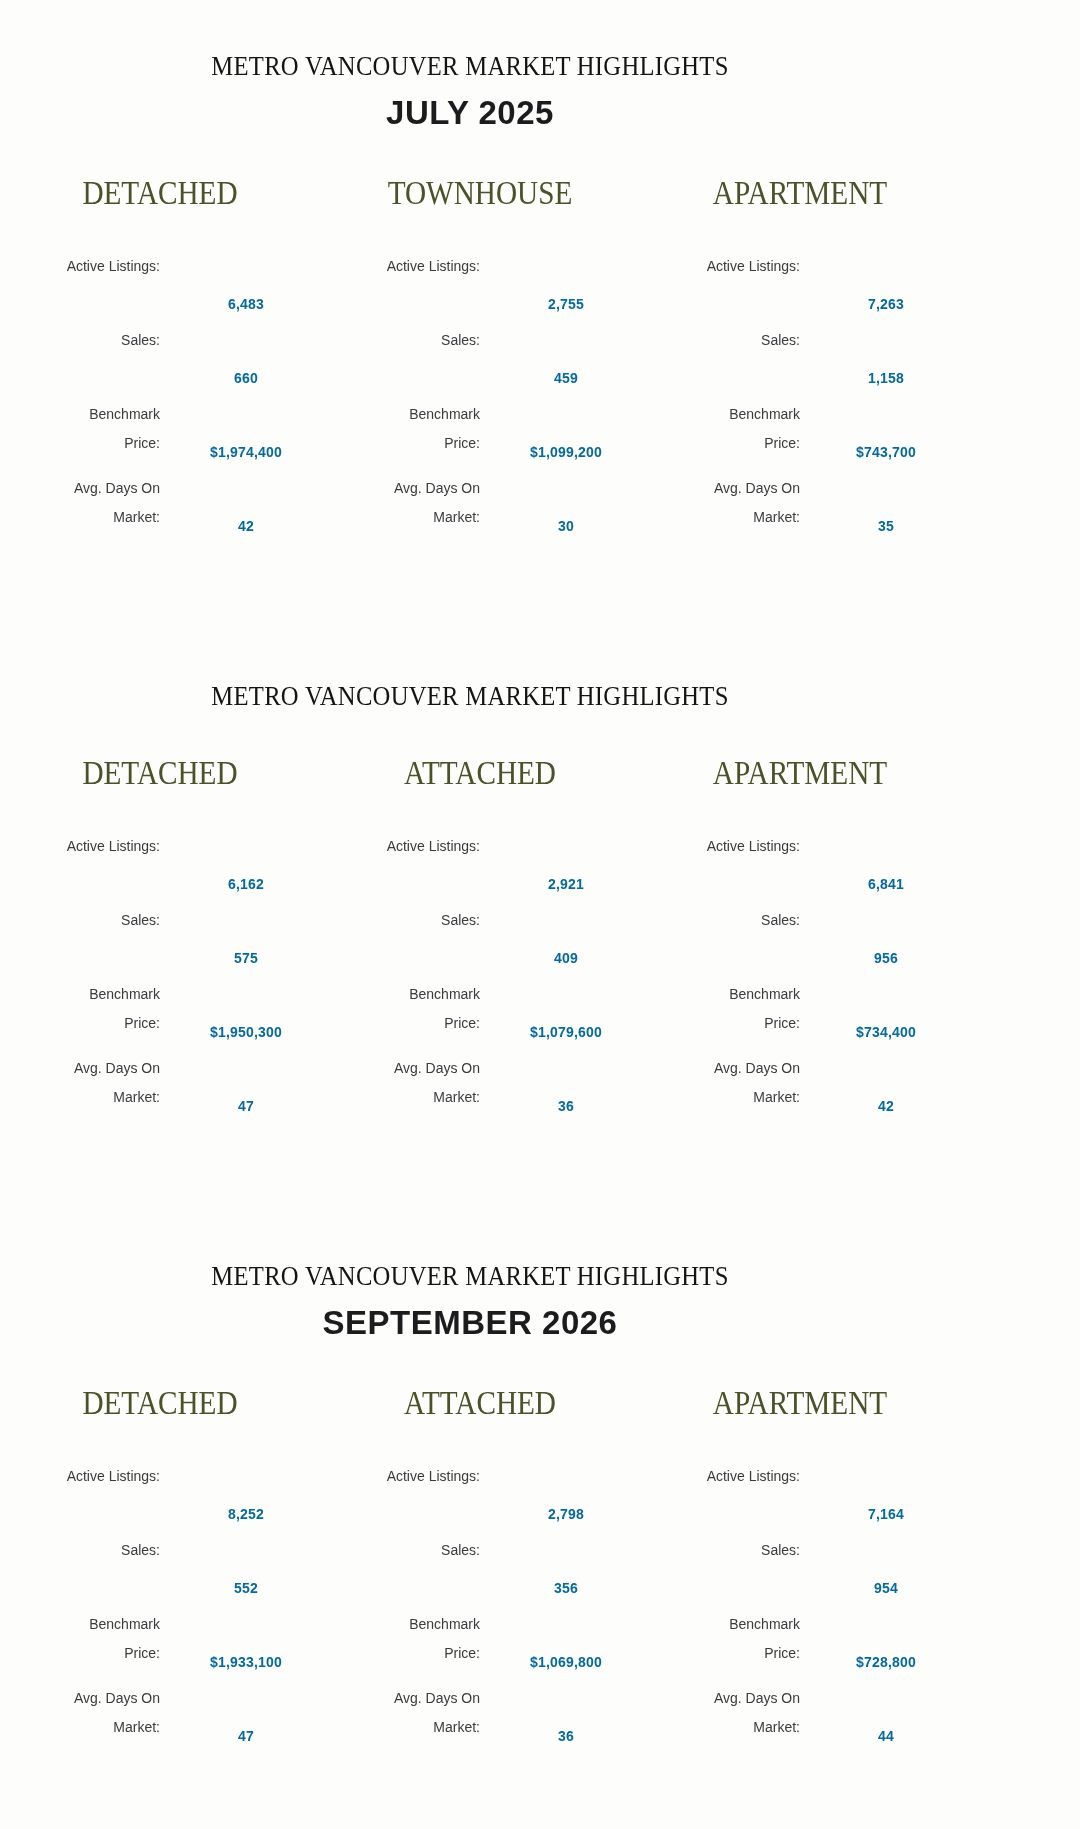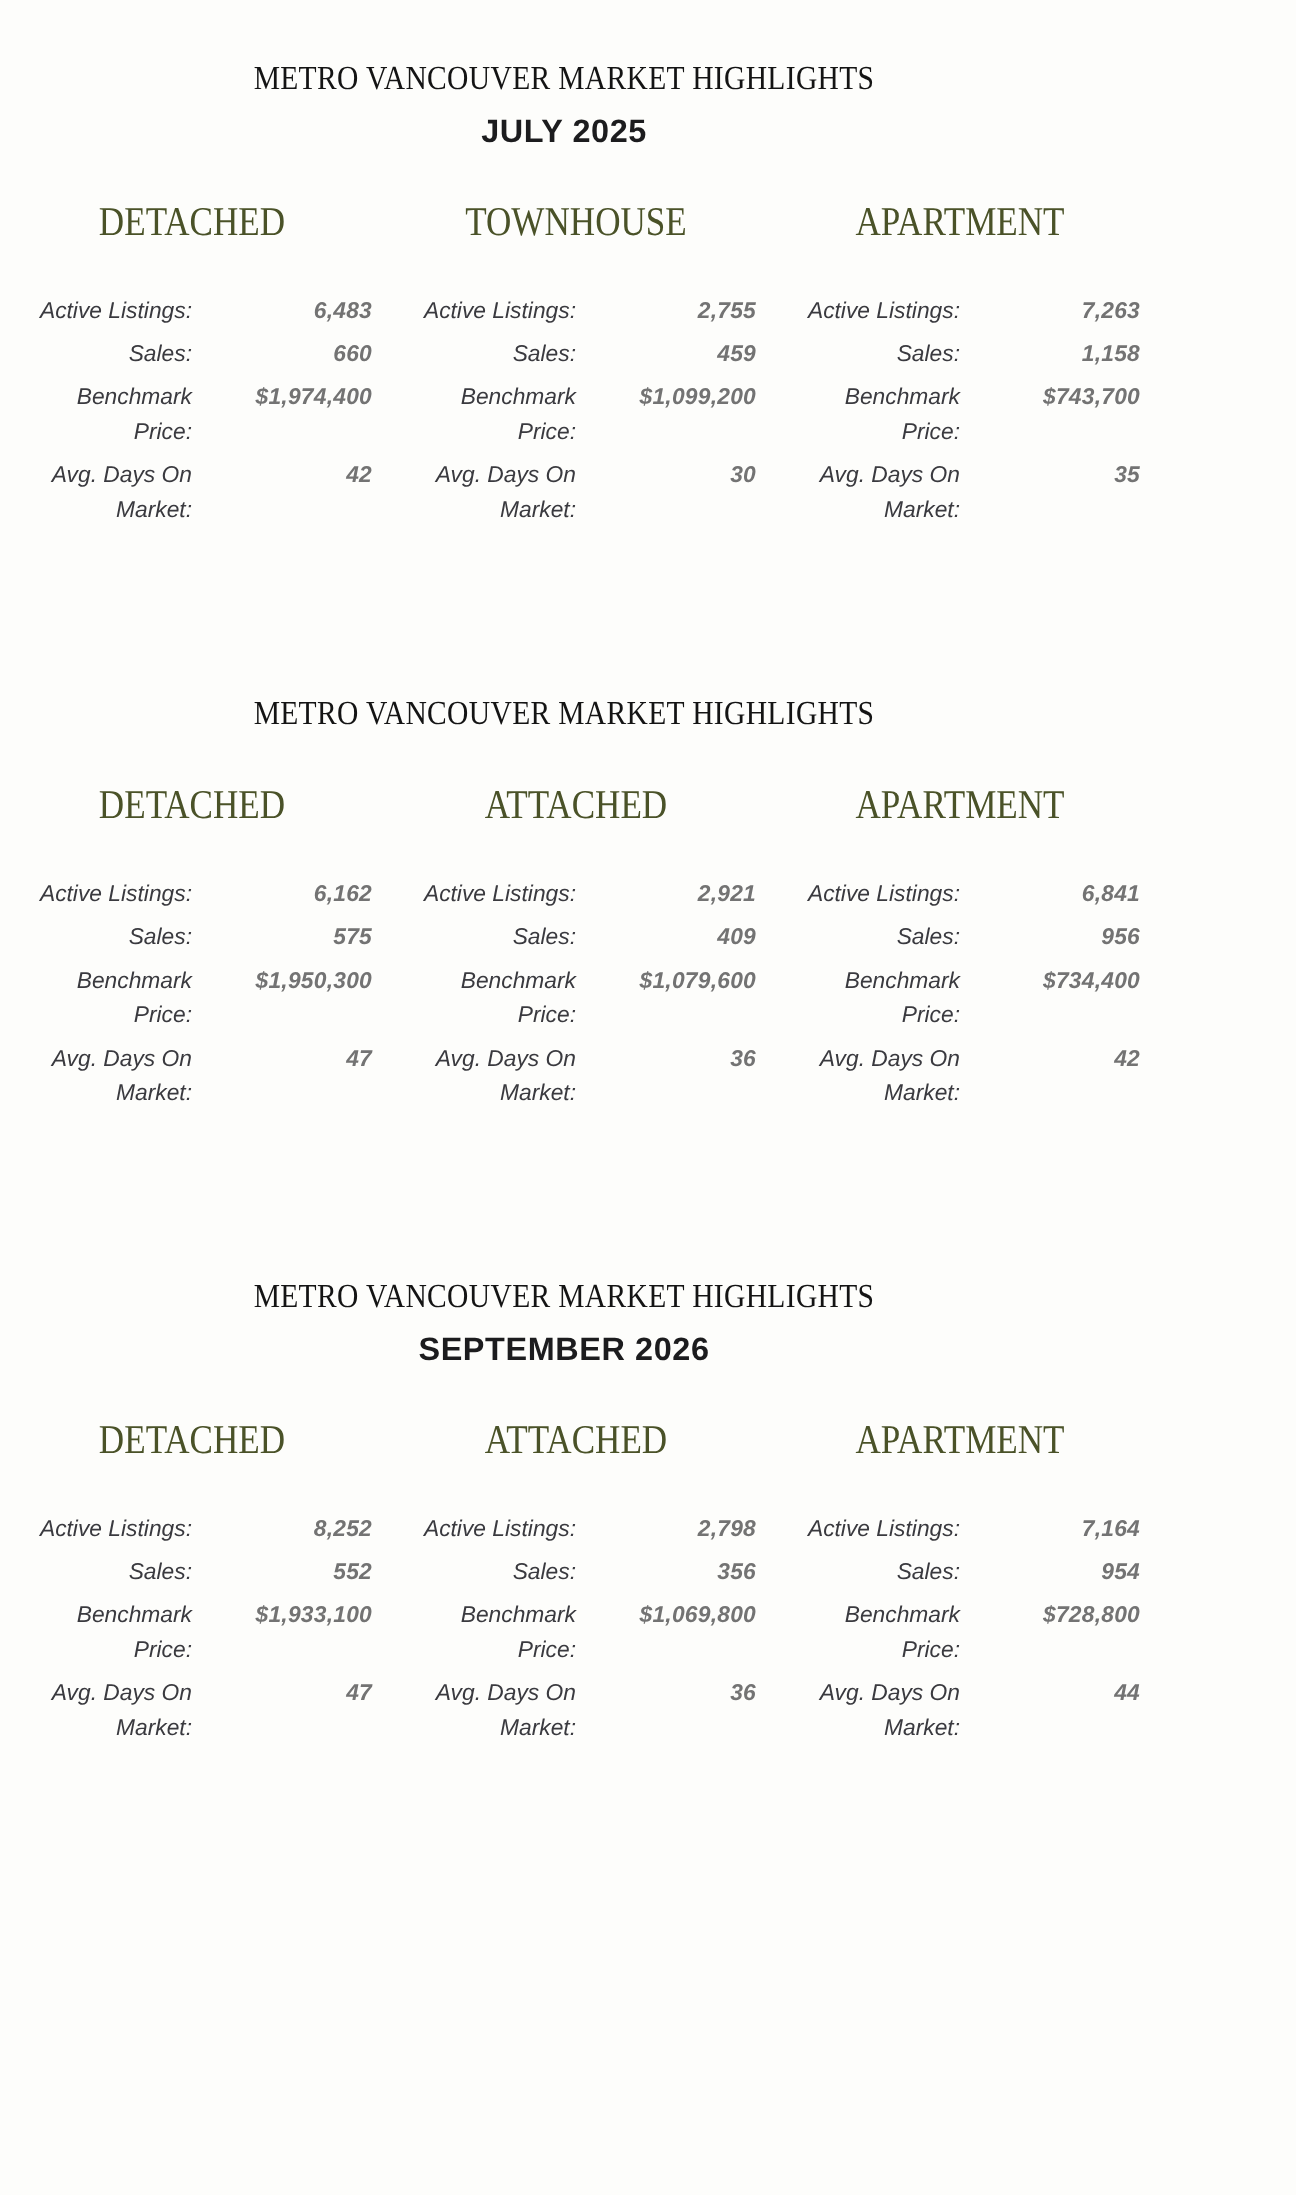--- a/index.html
+++ b/index.html
@@ -26,21 +26,21 @@
     font-weight: 400;
     font-size: 28px;
     color: #141414;
     text-align: center;
     margin: 0;
     transform: scaleX(0.88);
     letter-spacing: 0.3px;
     white-space: nowrap;
   }
   .card-month {
-    font-size: 27px;
+    font-size: 33px;
     font-weight: 700;
     text-align: center;
     margin: 12px 0 0 0;
     letter-spacing: 0.5px;
     color: #1c1c1e;
   }
   .columns {
     display: grid;
     grid-template-columns: repeat(3, 300px);
     column-gap: 2px;
@@ -58,34 +58,34 @@
     white-space: nowrap;
   }
   .stats {
     margin-top: 40px;
   }
   .stat-row {
     display: grid;
     grid-template-columns: 150px auto;
     column-gap: 22px;
     margin-bottom: 7px;
-    font-size: 19px;
+    font-size: 14px;
     line-height: 29px;
-    font-style: italic;
   }
   .stat-label {
     text-align: right;
     color: #3a3a3f;
     white-space: pre-line;
   }
   .stat-value {
-    text-align: right;
+    text-align: center;
     font-weight: 700;
-    color: #737373;
+    color: #0369a1;
     letter-spacing: 0.2px;
+    margin-top: 38px;
   }
 </style>
 </head>
 <body>
 
 <main>
   <section class="month-card">
     <h2 class="card-title">METRO VANCOUVER MARKET HIGHLIGHTS</h2>
     <h1 class="card-month">JULY 2025</h1>
     <div class="columns">

